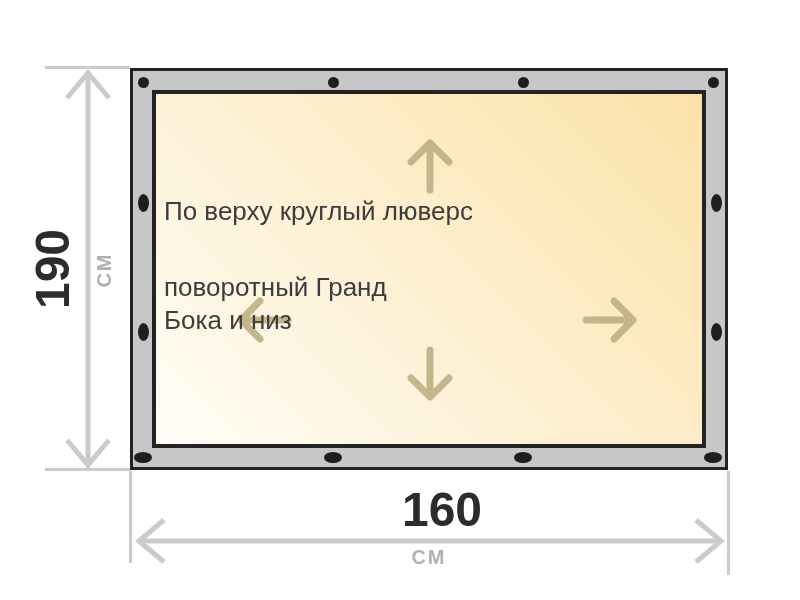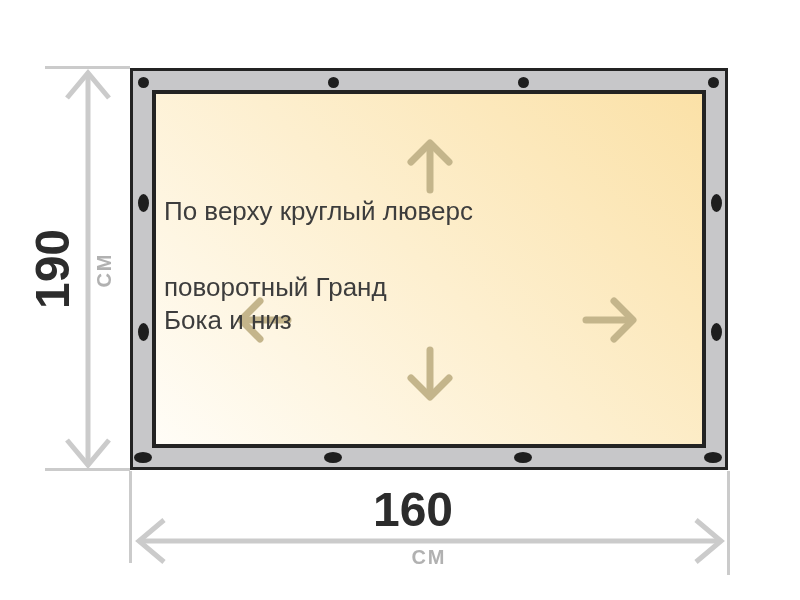--- a/index.html
+++ b/index.html
@@ -31,21 +31,21 @@
     position:absolute;font-weight:bold;font-size:48px;color:var(--number-text,#2c2c2c);
     letter-spacing:0px;text-align:center;
   }
   .dim-unit{
     position:absolute;font-weight:bold;font-size:20px;color:var(--unit-text,#b1b1b1);
     text-transform:uppercase;letter-spacing:2px;text-align:center;
   }
   .v-rot{transform:rotate(-90deg);}
   .height-number{left:-12px;top:239px;width:130px;height:60px;line-height:60px;}
   .height-unit{left:64px;top:255px;width:80px;height:30px;line-height:30px;}
-  .width-number{left:114px;top:484px;width:598px;height:52px;line-height:52px;}
+  .width-number{left:143px;top:484px;width:598px;height:52px;line-height:52px;}
   .width-unit{left:130px;top:544px;width:598px;height:26px;line-height:26px;}
   .note{
     position:absolute;left:0;width:100%;text-align:left;
     font-size:26px;line-height:33px;color:var(--note-text,#3d3d3d);margin-left:8px;
   }
   .note-top{top:101px;}
   .note-center{top:177px;}
 </style>
 </head>
 <body>

